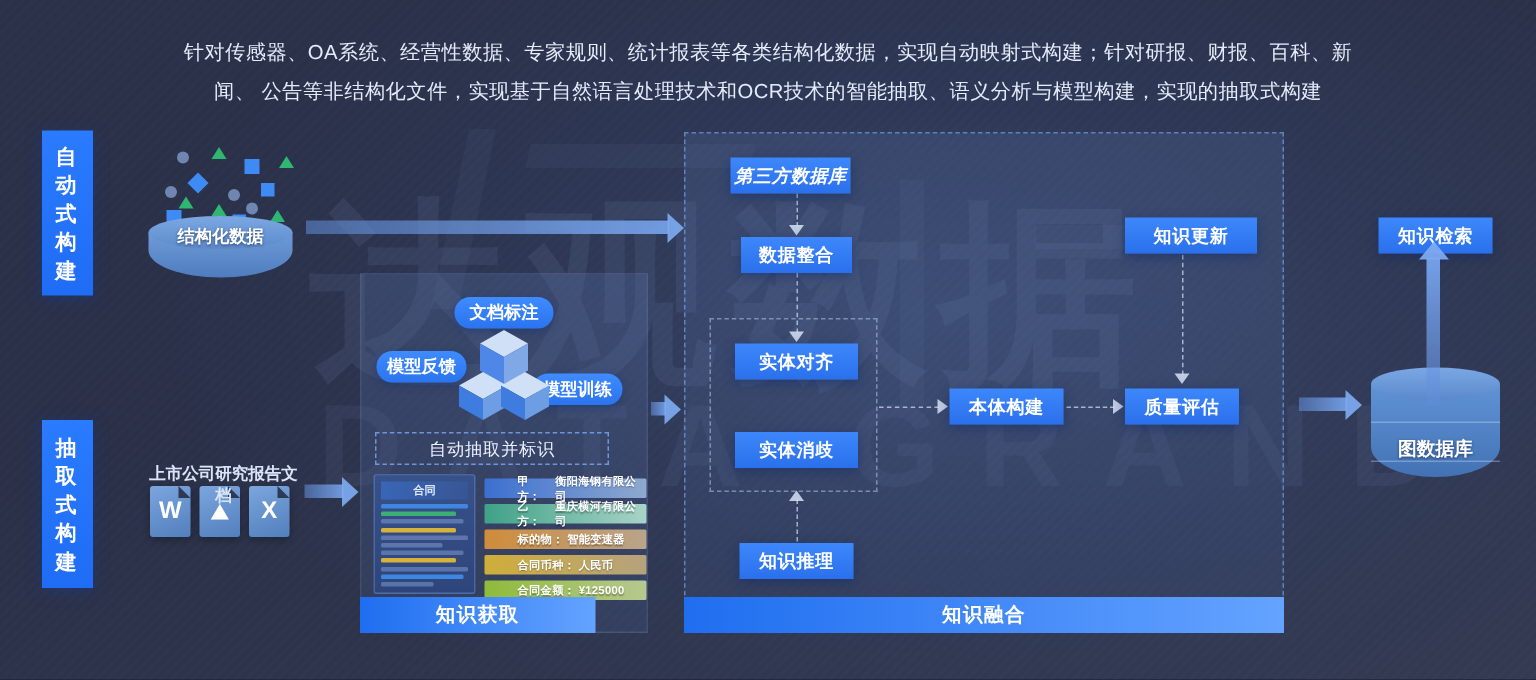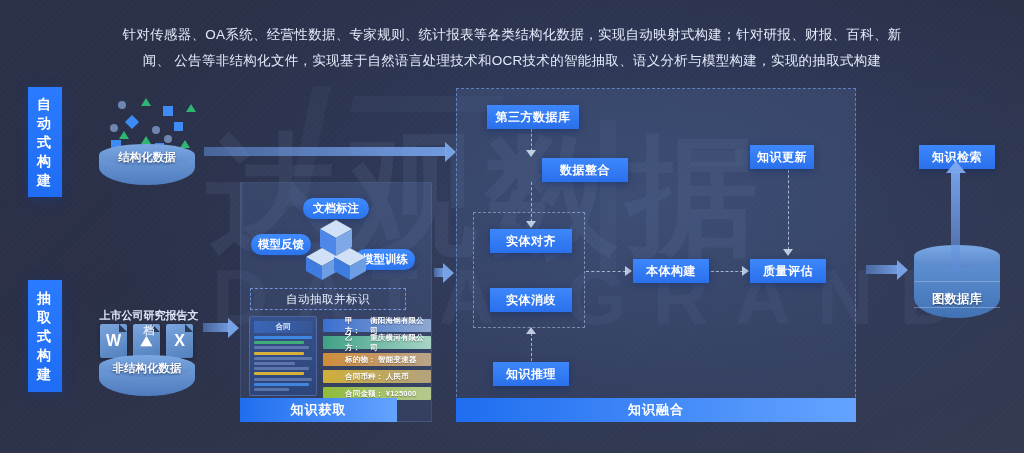--- a/index.html
+++ b/index.html
@@ -163,28 +163,28 @@
 
   
   .fbox{
     position:absolute; z-index:7; height:24px;
     background:linear-gradient(180deg,#3d87fb,#2a70ec);
     color:#fff; font-size:12px; font-weight:700;
     display:flex;align-items:center;justify-content:center;
     letter-spacing:.5px;
     box-shadow:0 2px 7px rgba(12,40,105,.45);
   }
-  #box-thirdparty{ left:487px; top:105px; width:92px; }
-  #box-integration{ left:494px; top:158px; width:86px;margin-left:48px; }
+  #box-thirdparty{ left:487px; top:105px; width:80px;font-style:italic; }
+  #box-integration{ left:494px; top:158px; width:74px; }
   #box-align{      left:490px; top:229px; width:82px; }
   #box-disambig{   left:490px; top:288px; width:82px; }
   #box-reasoning{  left:493px; top:362px; width:76px; }
   #box-ontology{   left:633px; top:259px; width:76px; }
   #box-quality{    left:750px; top:259px; width:76px; }
-  #box-update{     left:750px; top:145px; width:64px; }
+  #box-update{     left:750px; top:145px; width:88px; }
   #box-retrieval{  left:919px; top:145px; width:76px; }
 
   
   #group-entity{
     position:absolute; z-index:5; left:473px; top:212px; width:112px; height:116px;
     border:1px dashed rgba(180,200,235,.55);
   }
 
   
   .dline{ position:absolute; z-index:6; background:none; }
@@ -267,25 +267,20 @@
     <div class="body"></div>
     <div class="top"></div>
     <div class="cap-label">结构化数据</div>
   </div>
 
   <div class="doc-caption" style="left:99px;top:308px;width:100px;text-align:center;">上市公司研究报告文档</div>
   <div class="docicon" style="left:100px;top:324px;">W</div>
   <div class="docicon" style="left:133px;top:324px;font-size:14px;">⛰</div>
   <div class="docicon" style="left:166px;top:324px;">X</div>
 
-  <div class="cyl" id="cyl-unstructured">
-    <div class="body"></div>
-    <div class="top"></div>
-    <div class="cap-label">非结构化数据</div>
-  </div>
 
   <div class="barrow" style="left:204px;top:147px;width:242px;"></div>
 
   <div class="barrow" style="left:203px;top:323px;width:26px;"></div>
 
   <div class="barrow" style="left:434px;top:268px;width:10px;"></div>
 
   <div class="barrow" style="left:866px;top:265px;width:32px;"></div>
 
   <div class="panel" id="panel-acq"></div>

